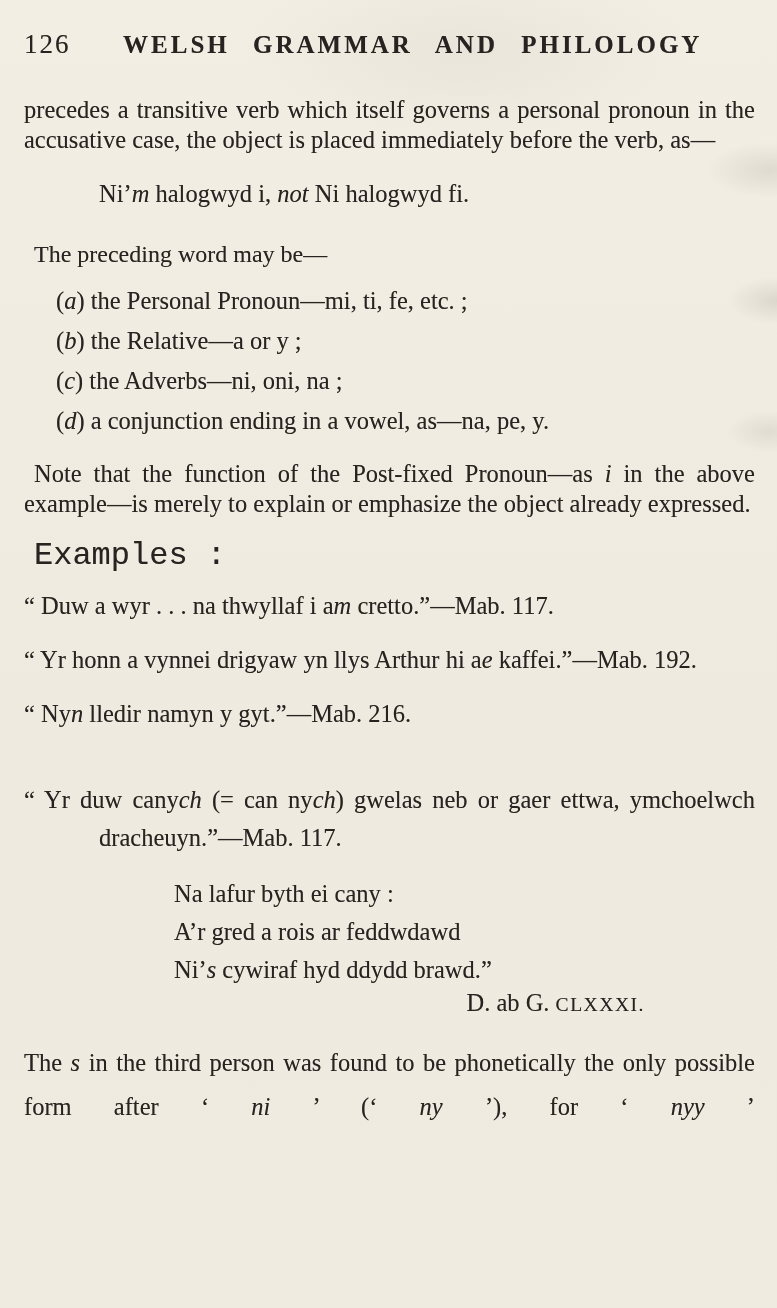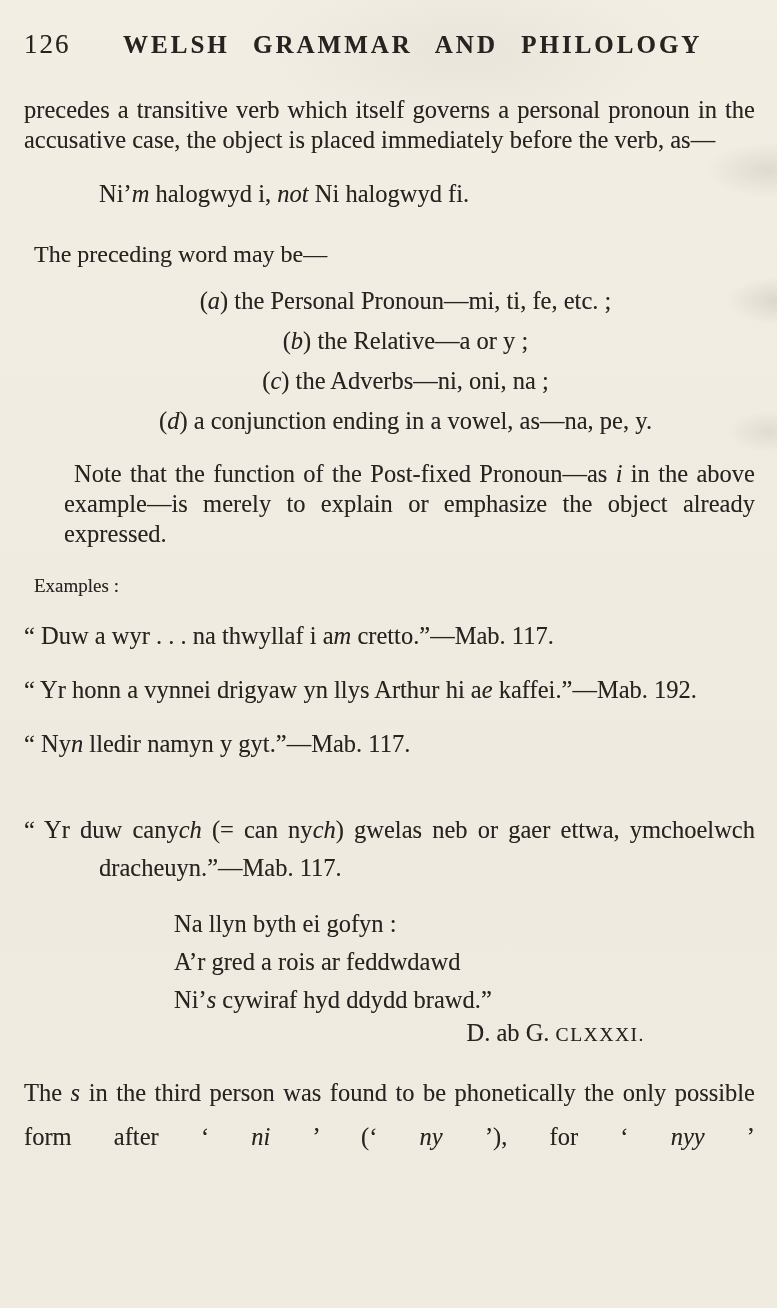--- a/index.html
+++ b/index.html
@@ -58,28 +58,28 @@
   .lead-line {
     font-size: 24px;
     line-height: 38px;
     text-indent: 10px;
     margin: 0 0 8px 0;
   }
   .list {
     margin: 0 0 18px 32px;
     font-size: 24.5px;
     line-height: 40px;
-    text-align: center;
   }
-  .note { margin-bottom: 18px; margin-left: 40px; }
+  .note { margin-bottom: 18px; }
   .examples-label {
-    font-size: 19px;
+    font-size: 32px;
     line-height: 38px;
     text-indent: 10px;
     margin: 0 0 12px 0;
+    font-family: Liberation Mono, monospace;
   }
   .quote {
     font-size: 24.5px;
     line-height: 38px;
     text-align: justify;
     padding-left: 75px;
     text-indent: -75px;
     margin: 0 0 16px 0;
   }
   .quote.last { margin-bottom: 18px; margin-top: 48px; }
@@ -126,25 +126,25 @@
     <div class="list-item"><span>(</span><i>c</i><span>) the Adverbs—ni, oni, na ;</span></div>
     <div class="list-item"><span>(</span><i>d</i><span>) a conjunction ending in a vowel, as—na, pe, y.</span></div>
   </div>
 
   <p class="para indent note"><span>Note that the function of the Post-fixed Pronoun—as </span><i>i</i><span> in the above example—is merely to explain or emphasize the object already expressed.</span></p>
 
   <p class="examples-label">Examples :</p>
 
   <p class="quote"><span>“ Duw a wyr . . . na thwyllaf i a</span><i>m</i><span> cretto.”—Mab. 117.</span></p>
   <p class="quote"><span>“ Yr honn a vynnei drigyaw yn llys Arthur hi a</span><i>e</i><span> kaffei.”—Mab. 192.</span></p>
-  <p class="quote"><span>“ Ny</span><i>n</i><span> lledir namyn y gyt.”—Mab. 117.</span></p>
+  <p class="quote"><span>“ Ny</span><i>n</i><span> lledir namyn y gyt.”—Mab. 216.</span></p>
   <p class="quote last"><span>“ Yr duw cany</span><i>ch</i><span> (= can ny</span><i>ch</i><span>) gwelas neb or gaer ettwa, ymchoelwch dracheuyn.”—Mab. 117.</span></p>
 
   <div class="poem">
-    <div class="poem-line"><span>Na llyn byth ei gofyn :</span></div>
+    <div class="poem-line"><span>Na lafur byth ei cany :</span></div>
     <div class="poem-line"><span>A’r gred a rois ar feddwdawd</span></div>
     <div class="poem-line"><span>Ni’</span><i>s</i><span> cywiraf hyd ddydd brawd.”</span></div>
   </div>
 
   <div class="attribution"><span>D. ab G. </span><span class="sc">CLXXXI.</span></div>
 
   <p class="para closing"><span>The </span><i>s</i><span> in the third person was found to be phonetically the only possible form after ‘ </span><i>ni</i><span> ’ (‘ </span><i>ny</i><span> ’), for ‘ </span><i>nyy</i><span> ’</span></p>
 
 </div>
 

